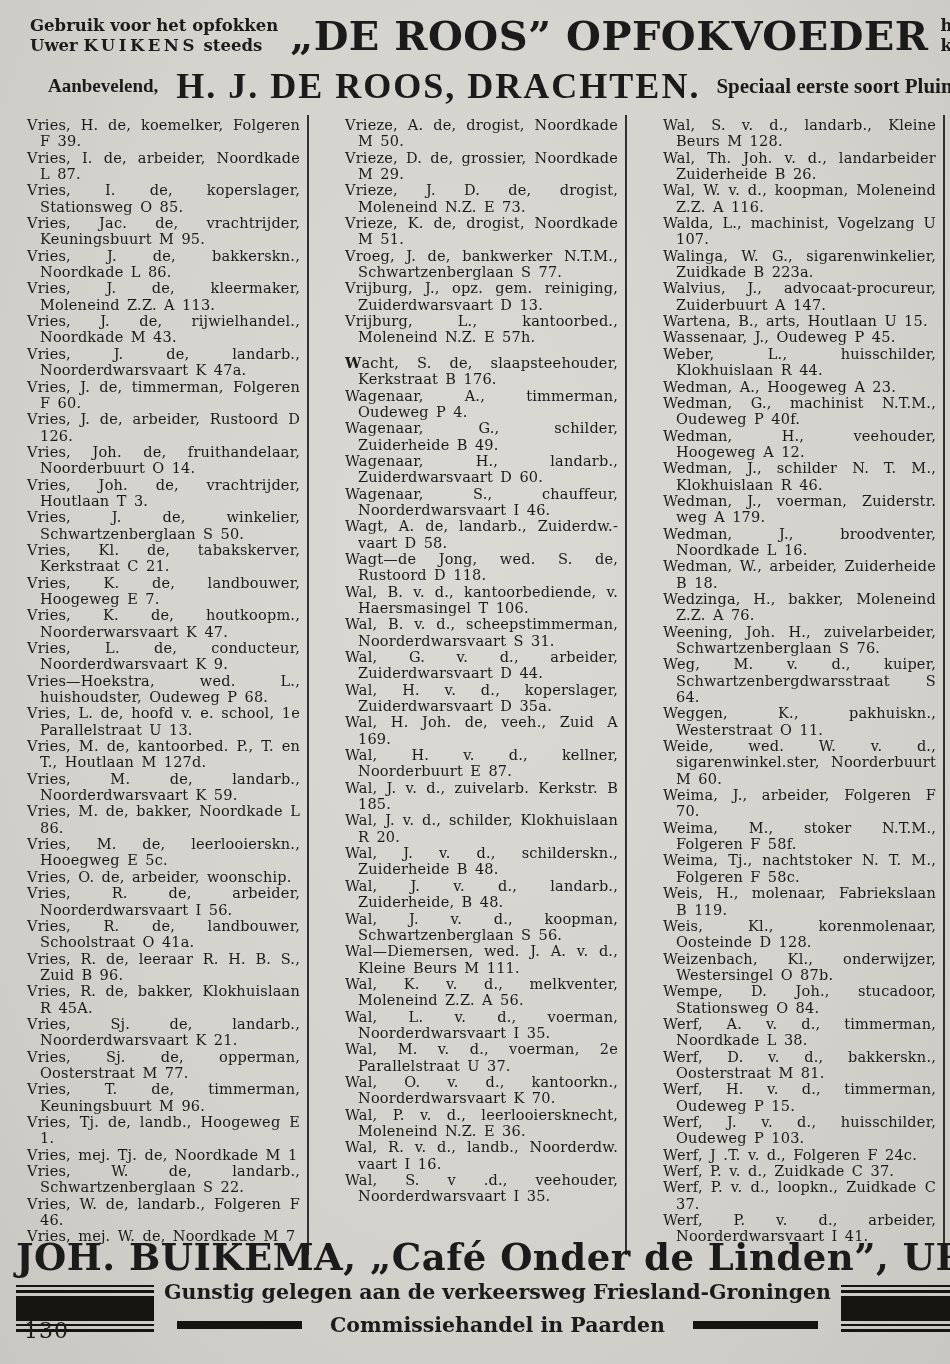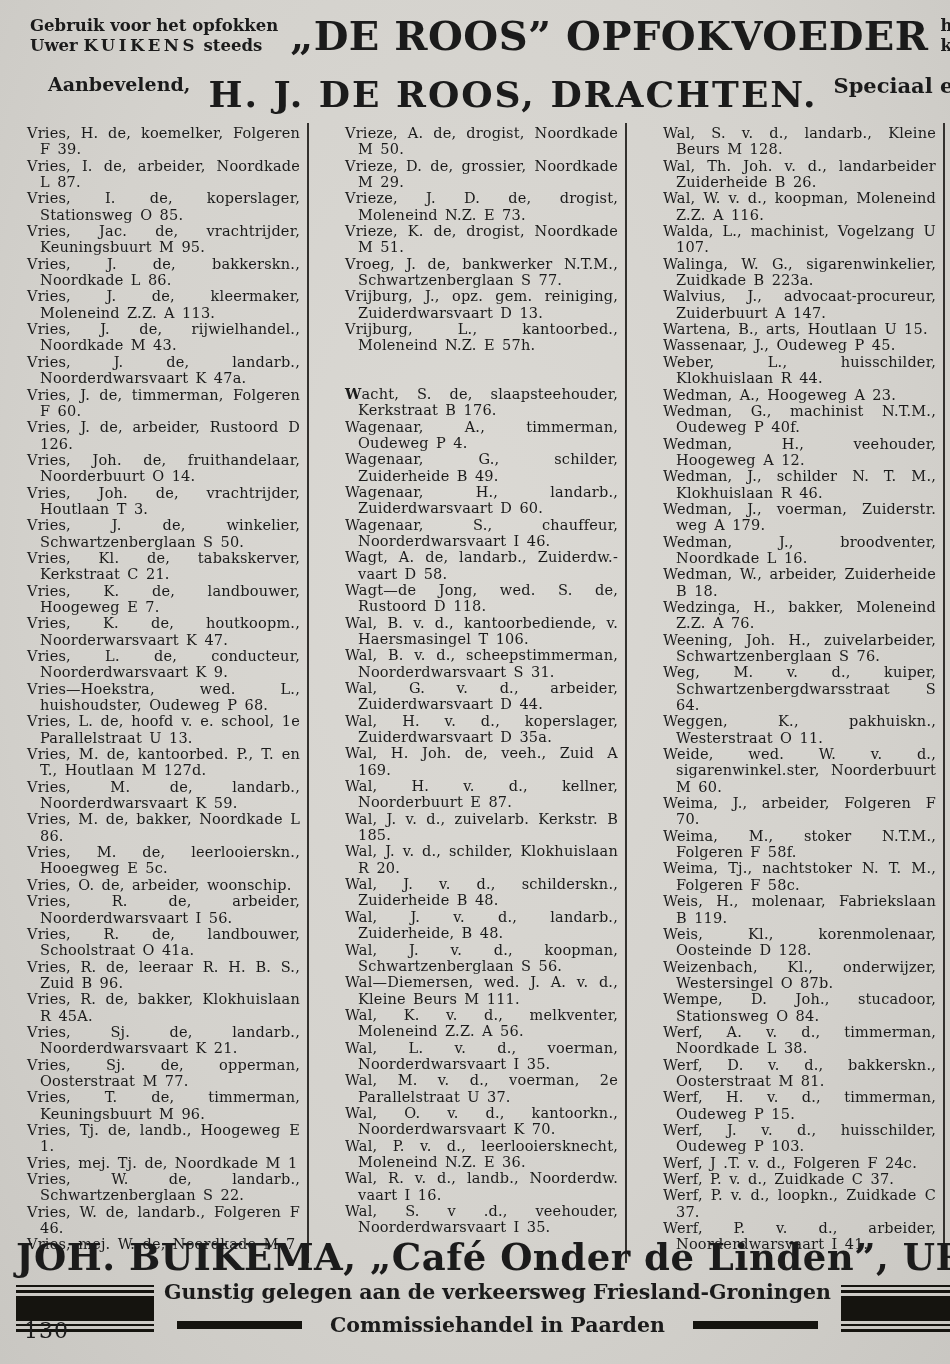--- a/index.html
+++ b/index.html
@@ -21,21 +21,21 @@
   
   .masthead { padding: 12px 14px 0 30px; }
   .mast-row1 { display: flex; align-items: center; white-space: nowrap; }
   .mast-left { font-weight: bold; font-size: 16.5px; line-height: 1.2; }
   .mast-left .spaced { letter-spacing: 3.5px; }
   .mast-center {
     font-weight: bold; font-size: 40px; letter-spacing: 0.5px;
     margin: 0 12px; flex: 1; text-align: left;
   }
   .mast-right { font-weight: bold; font-size: 16.5px; line-height: 1.2; text-align: left; }
-  .mast-row2 { display: flex; align-items: flex-start; margin-top: 14px; padding-left: 18px; white-space: nowrap; }
+  .mast-row2 { display: flex; align-items: center; margin-top: 6px; padding-left: 18px; white-space: nowrap; font-family: Liberation Serif, serif; }
   .mast-aanbev { font-weight: bold; font-size: 19px; }
   .mast-name { font-weight: bold; font-size: 36px; letter-spacing: 2px; margin: 0 16px 0 18px; }
   .mast-slogan { font-weight: bold; font-size: 21px; }
 
   
   .columns {
     display: flex;
     margin: 8px 5px 0 18px;
     height: 1140px;
     border-right: 2px solid #33312e;
@@ -50,21 +50,21 @@
   .entry {
     margin: 0;
     font-size: 14.5px;
     line-height: 16.35px;
     letter-spacing: 0.2px;
     word-spacing: 2.5px;
     text-align: justify;
     text-indent: -13px;
     padding-left: 13px;
   }
-  .entry.gap { margin-top: 32px; }
+  .entry.gap { margin-top: 9px; }
   .entry b { font-weight: bold; }
 
   
   .ad { position: absolute; left: 0; top: 1238px; width: 950px; padding: 0 16px; }
   .ad-title {
     font-weight: bold; font-size: 37px; letter-spacing: 0.5px;
     white-space: nowrap; text-align: center; line-height: 1.05;
   }
   .ad-body { display: flex; align-items: center; margin-top: 3px; }
   .deco { width: 138px; flex: 0 0 auto; }

